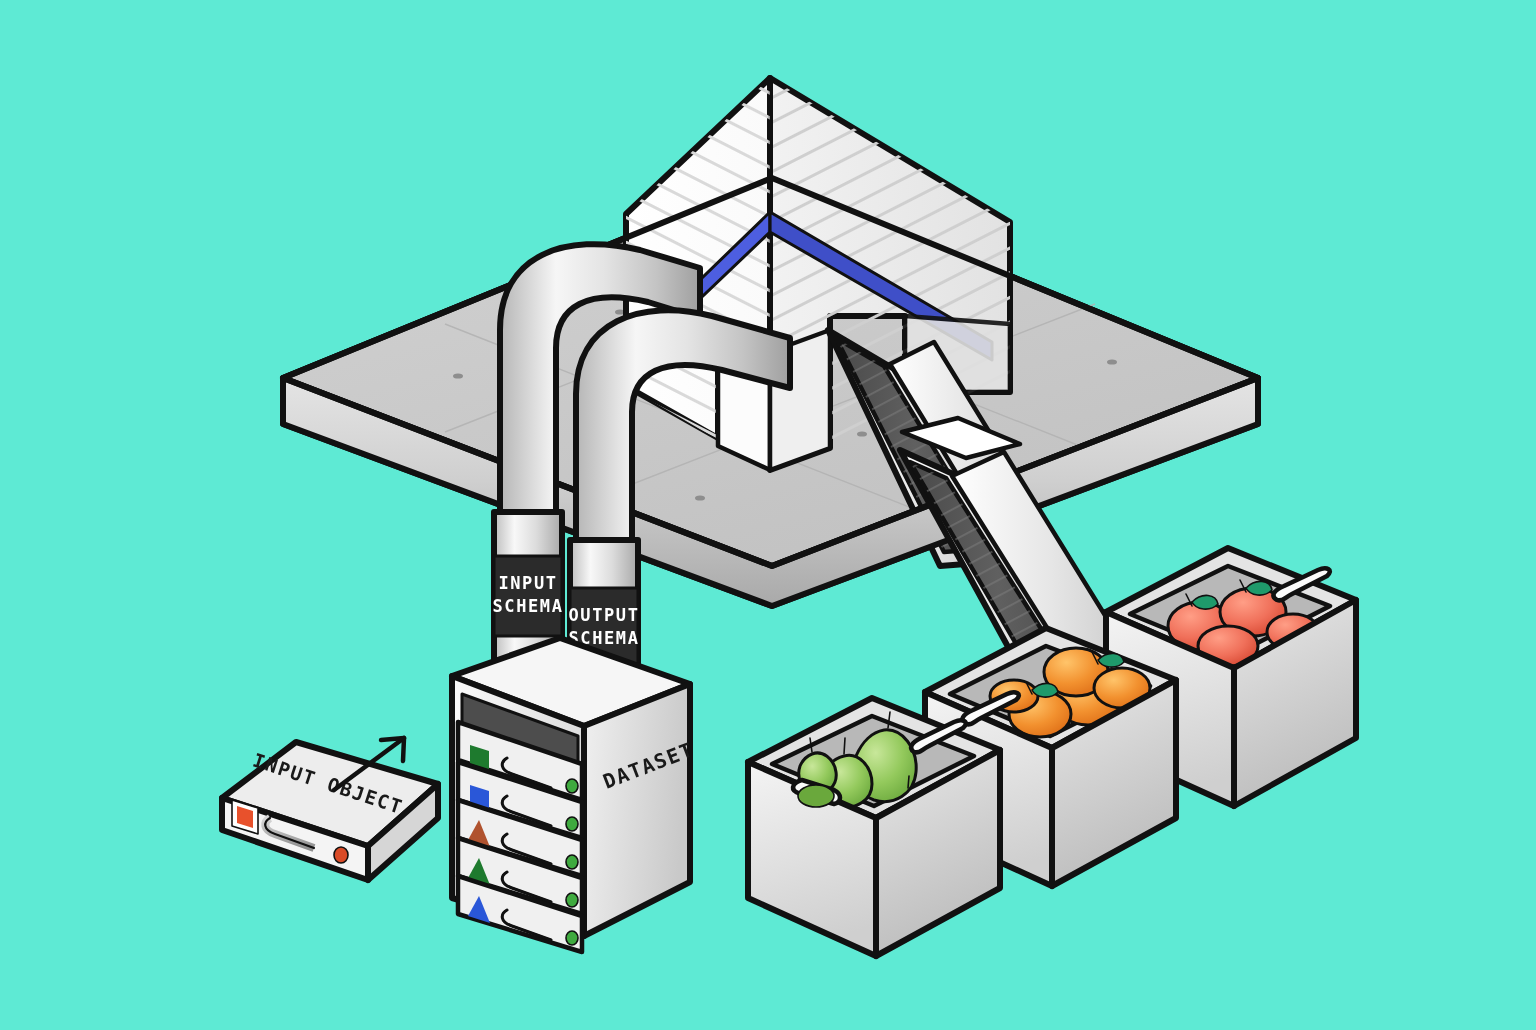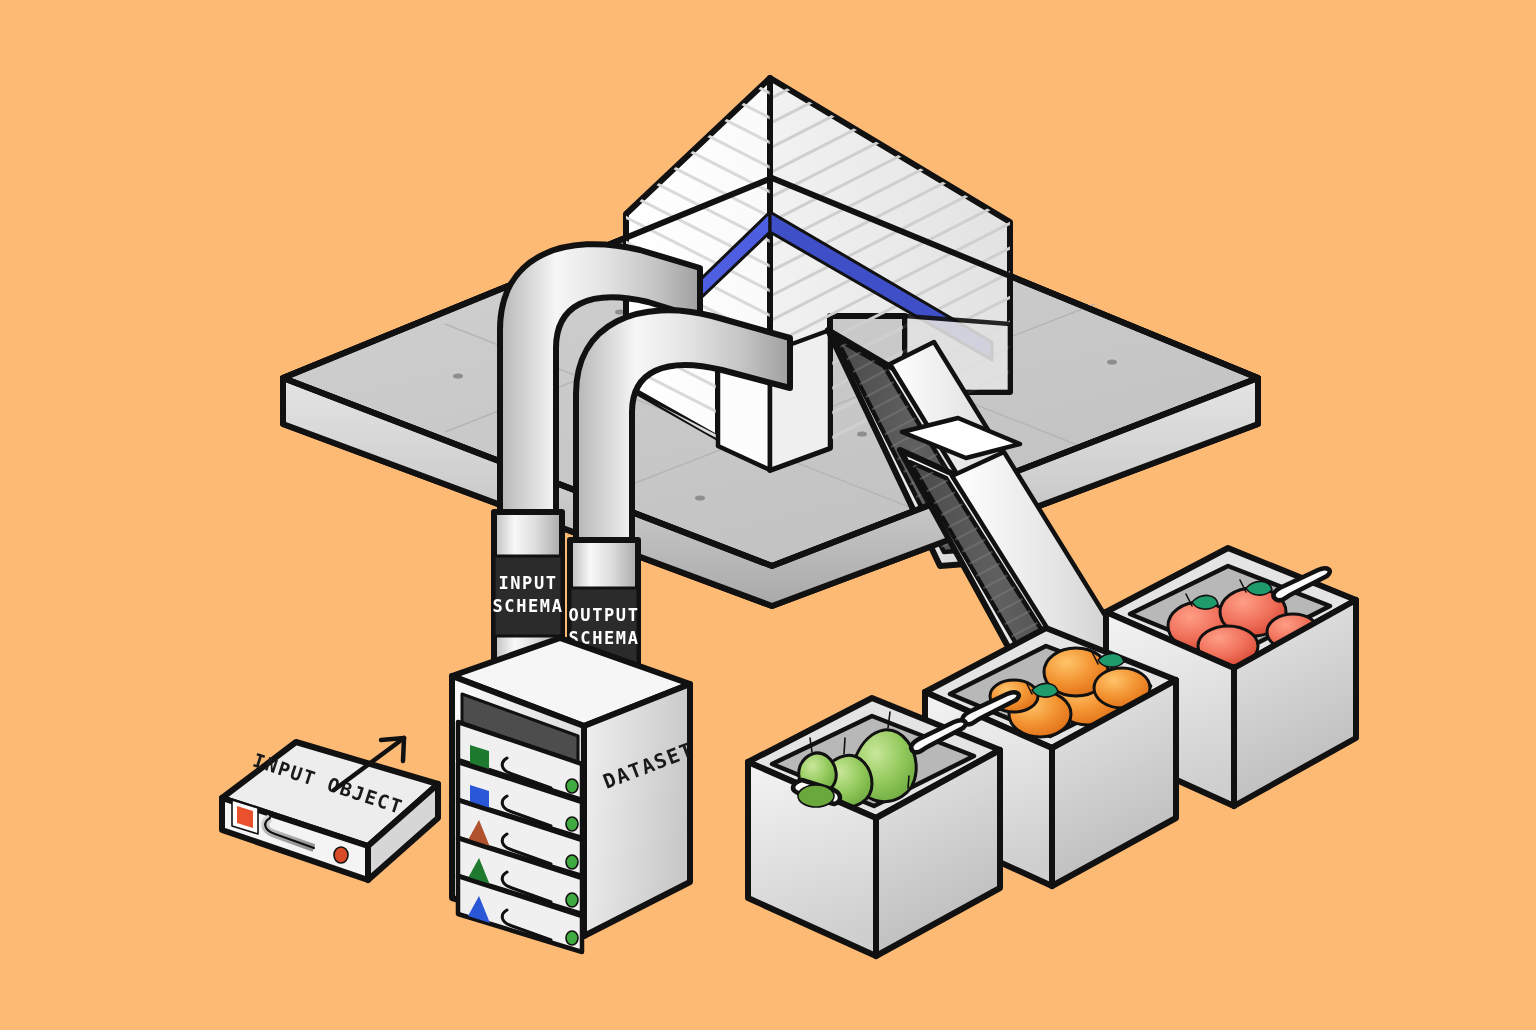--- a/index.html
+++ b/index.html
@@ -10,21 +10,21 @@
   body {
     width: 1536px;
     height: 1030px;
     overflow: hidden;
     font-family: "Liberation Sans", sans-serif;
   }
   #stage {
     position: relative;
     width: 1536px;
     height: 1030px;
-    background: #fdba74;
+    background: #5eead4;
   }
   svg#scene {
     display: block;
     width: 1536px;
     height: 1030px;
   }
   .ink { stroke: #111111; stroke-linejoin: round; stroke-linecap: round; }
   .thick { stroke-width: 6; }
   .med   { stroke-width: 4.5; }
   .thin  { stroke-width: 3; }

